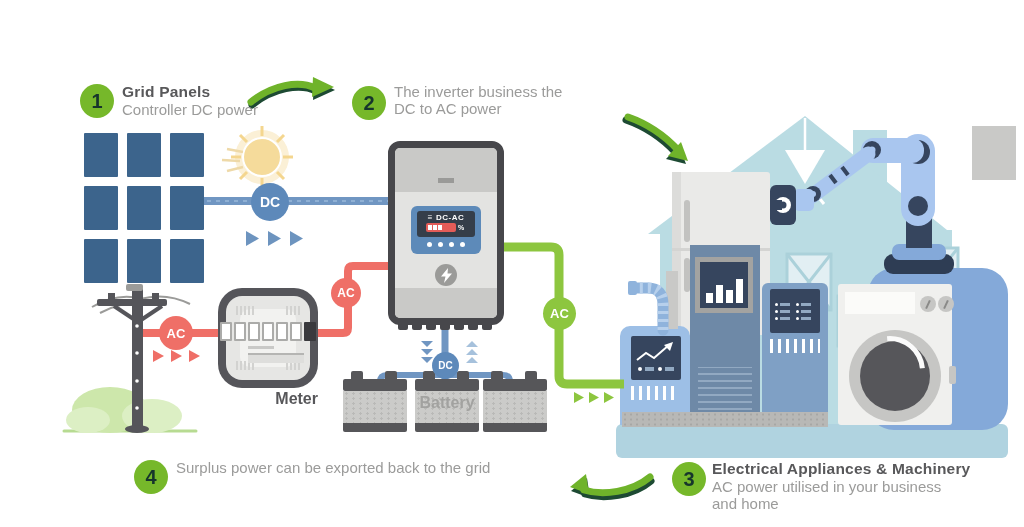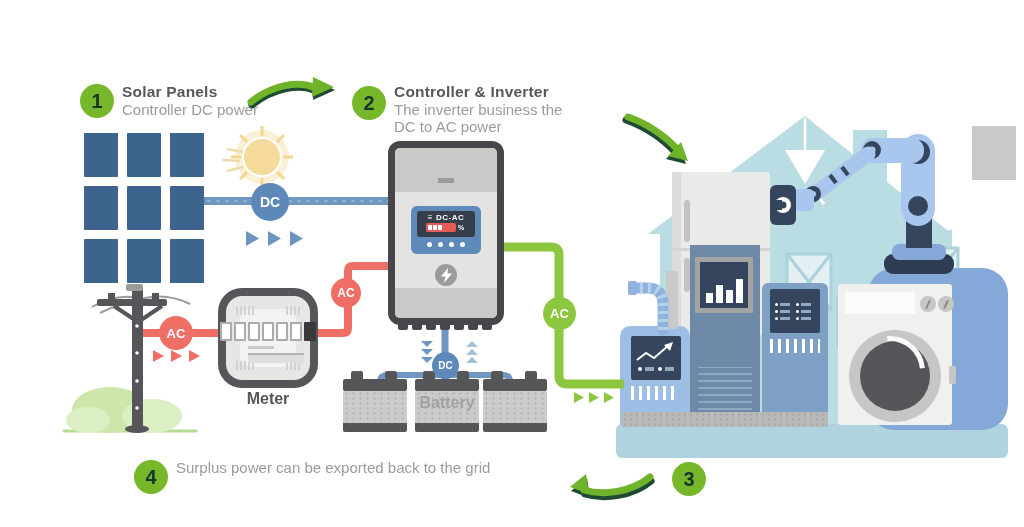--- a/index.html
+++ b/index.html
@@ -20,21 +20,21 @@
     border-radius:24px;z-index:5;}
   #meter .inner{position:absolute;left:8px;top:8px;right:8px;bottom:8px;background:#e6e6e4;border-radius:16px;}
   #meter .face{position:absolute;left:14px;top:13px;right:14px;bottom:13px;background:#f2f2f0;border-radius:10px;}
   .digit-row{position:absolute;left:50%;top:26px;transform:translateX(-50%);display:flex;gap:2px;}
   .digit{width:8px;height:15px;background:#fff;border:2px solid #ababa9;border-radius:1px;}
   .digit.dark{background:#39393d;border-color:#39393d;}
   .m-line{position:absolute;left:22px;top:50px;width:26px;height:3px;background:#c9c9c7;}
   .m-bar{position:absolute;left:22px;top:57px;width:56px;height:8px;background:#dededc;border-top:2px solid #b5b5b3;}
   .hatch{position:absolute;width:20px;height:9px;
     background:repeating-linear-gradient(90deg,#d2d2d0 0 2px,transparent 2px 4px);}
-  #meter-label{position:absolute;left:218px;top:390px;width:100px;text-align:center;
+  #meter-label{position:absolute;left:218px;top:390px;width:100px;text-align:right;
     font-weight:bold;font-size:16px;color:#57575a;z-index:6;}
 
   
   #inverter{position:absolute;left:388px;top:141px;width:102px;height:170px;background:#e3e3e1;
     border:7px solid #47474b;border-radius:12px;z-index:5;}
   #inverter .band-top{position:absolute;left:0;top:0;right:0;height:44px;background:#c9c9c7;border-radius:5px 5px 0 0;}
   #inverter .band-bot{position:absolute;left:0;bottom:0;right:0;height:30px;background:#c9c9c7;border-radius:0 0 5px 5px;}
   #inverter .dash{position:absolute;left:50%;top:30px;transform:translateX(-50%);width:16px;height:5px;background:#9a9a98;}
   #inv-panel{position:absolute;left:16px;top:58px;width:70px;height:48px;background:#5d8ab9;border-radius:6px;}
   #inv-screen{position:absolute;left:6px;top:5px;width:58px;height:26px;background:#353e4a;border-radius:3px;color:#fff;}
@@ -465,31 +465,35 @@
   <div id="battery-label">Battery</div>
 
   <div class="badge" style="left:251px;top:183px;width:38px;height:38px;background:#5d89ba;font-size:14px;">DC</div>
   <div class="badge" style="left:159px;top:316px;width:34px;height:34px;background:#ef6f67;font-size:13px;">AC</div>
   <div class="badge" style="left:331px;top:278px;width:30px;height:30px;background:#ef6f67;font-size:12px;">AC</div>
   <div class="badge" style="left:432px;top:352px;width:27px;height:27px;background:#5d89ba;font-size:10px;">DC</div>
   <div class="badge" style="left:543px;top:297px;width:33px;height:33px;background:#8dc63f;font-size:13px;">AC</div>
 
   <div class="step-circle" style="left:80px;top:84px;">1</div>
   <div class="step-text" style="left:122px;top:83px;width:220px;">
-    <div class="step-title">Solar Panels</div>
+    <div class="step-title">Grid Panels</div>
     <div class="step-desc">Controller DC power</div>
   </div>
 
   <div class="step-circle" style="left:352px;top:86px;">2</div>
   <div class="step-text" style="left:394px;top:83px;width:230px;">
-    <div class="step-title">Controller &amp; Inverter</div>
     <div class="step-desc">The inverter business the
 DC to AC power</div>
   </div>
 
   <div class="step-circle" style="left:672px;top:462px;">3</div>
+  <div class="step-text" style="left:712px;top:460px;width:300px;">
+    <div class="step-title">Electrical Appliances &amp; Machinery</div>
+    <div class="step-desc">AC power utilised in your business
+and home</div>
+  </div>
 
   <div class="step-circle" style="left:134px;top:460px;">4</div>
   <div class="step-text" style="left:176px;top:459px;width:420px;">
     <div class="step-desc">Surplus power can be exported back to the grid</div>
   </div>
 
 </div>
 
 </body></html>

